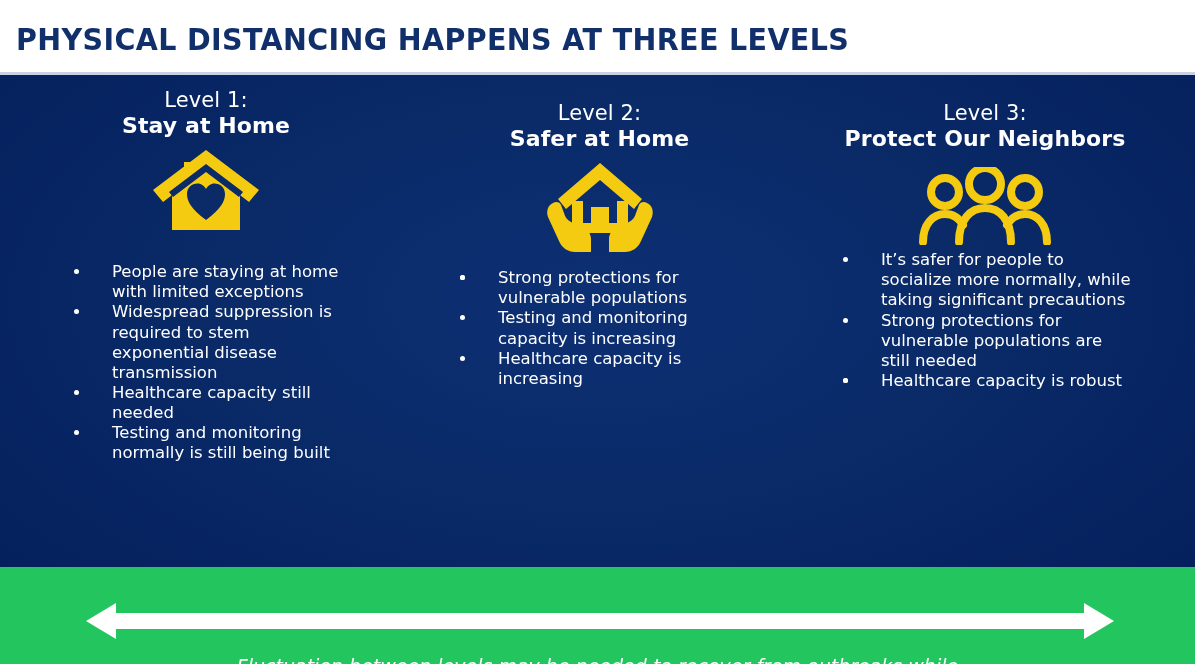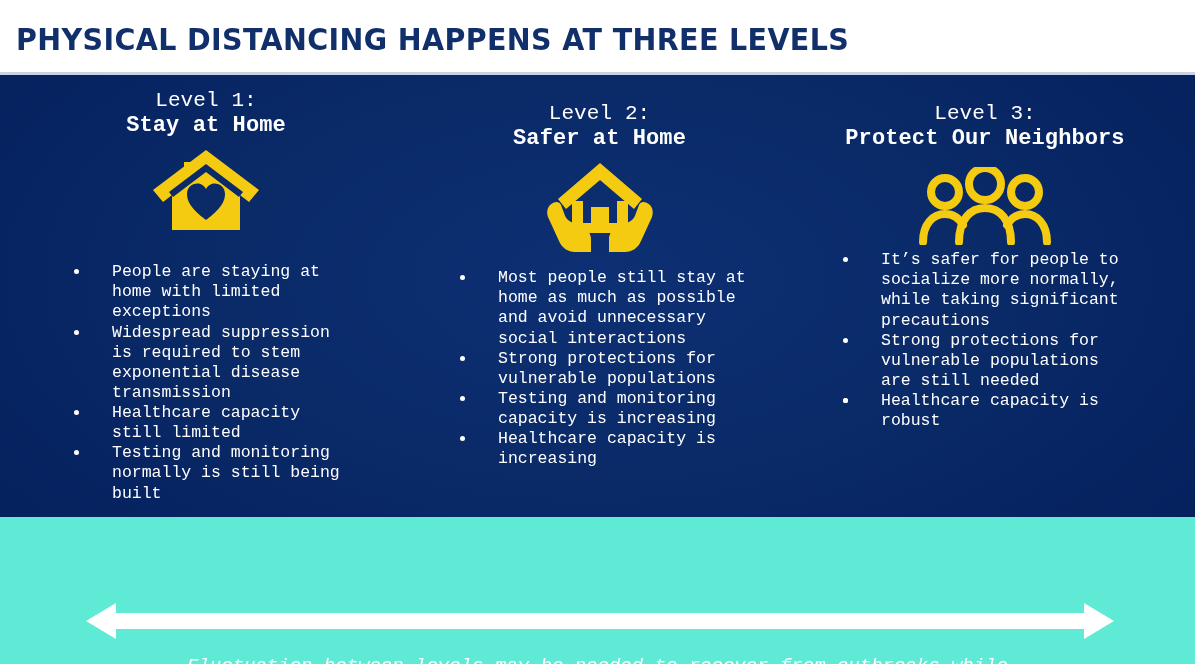--- a/index.html
+++ b/index.html
@@ -10,21 +10,21 @@
   body {
     width: 1195px;
     height: 664px;
     font-family: "DejaVu Sans", sans-serif;
     overflow: hidden;
   }
   .slide {
     position: relative;
     width: 1195px;
     height: 664px;
-    background: #5eead4;
+    background: #22c55e;
     overflow: hidden;
   }
 
   
   .header-band {
     position: absolute;
     left: 0; top: 0;
     width: 1195px;
     height: 72px;
     background: #ffffff;
@@ -48,24 +48,23 @@
     white-space: nowrap;
     transform: scaleX(0.92);
     transform-origin: left center;
   }
 
   
   .body-area {
     position: absolute;
     left: 0; top: 75px;
     width: 1195px;
-    height: 442px;
+    height: 492px;
     background:
       radial-gradient(ellipse 820px 430px at 50% 46%, #0d3074 0%, #0a2a68 45%, #041f5c 100%);
-    font-family: Liberation Mono, monospace;
   }
 
   .col {
     position: absolute;
   }
   .col-heading {
     text-align: center;
     color: #ffffff;
     line-height: 1.12;
     white-space: nowrap;
@@ -159,21 +158,21 @@
 
           <path d="M33 14 L43 14 L43 25 L33 32 Z" fill="#f5cb11"></path>
 
           <path d="M55 2 L108 42 L98 54 L55 21 L12 54 L2 42 Z" fill="#f5cb11"></path>
           <path d="M55 16 L92 44 L88 49 L55 24 L22 49 L18 44 Z" fill="#0a2a68"></path>
         </svg>
       </div>
       <ul class="bullets" style="margin-top:26px; width:280px;">
         <li><span class="dot"></span><span>People are staying at home with limited exceptions</span></li>
         <li><span class="dot"></span><span>Widespread suppression is required to stem exponential disease transmission</span></li>
-        <li><span class="dot"></span><span>Healthcare capacity still limited</span></li>
+        <li><span class="dot"></span><span>Healthcare capacity still needed</span></li>
         <li><span class="dot"></span><span>Testing and monitoring normally is still being built</span></li>
       </ul>
     </div>
 
     <div class="col" style="left:452px; top:27px; width:295px;">
       <div class="col-heading">
         <div class="lvl-line">Level 2:</div>
         <div class="lvl-name">Safer at Home</div>
       </div>
       <div class="icon-wrap" style="margin-top:10px;">
@@ -184,21 +183,21 @@
           <path d="M31 40 L42 40 L42 62 L76 62 L76 40 L87 40 L87 72 L31 72 Z" fill="#f5cb11"></path>
 
           <rect x="50" y="46" width="18" height="18" fill="#f5cb11"></rect>
 
           <path d="M12 42 C7 44 5 50 7 56 L18 80 C21 87 27 91 34 91 L50 91 L50 78 C50 72 46 68 41 66 L30 61 C26 59 24 56 23 52 L20 44 C19 41 15 40 12 42 Z" fill="#f5cb11"></path>
 
           <path d="M106 42 C111 44 113 50 111 56 L100 80 C97 87 91 91 84 91 L68 91 L68 78 C68 72 72 68 77 66 L88 61 C92 59 94 56 95 52 L98 44 C99 41 103 40 106 42 Z" fill="#f5cb11"></path>
         </svg>
       </div>
       <ul class="bullets" style="margin-top:15px; width:295px;">
-        <li><span class="dot"></span><span>Most people still stay at home as much as possible and avoid unnecessary social interactions</span></li>
+        <li><span class="dot"></span></li>
         <li><span class="dot"></span><span>Strong protections for vulnerable populations</span></li>
         <li><span class="dot"></span><span>Testing and monitoring capacity is increasing</span></li>
         <li><span class="dot"></span><span>Healthcare capacity is increasing</span></li>
       </ul>
     </div>
 
     <div class="col" style="left:835px; top:27px; width:300px;">
       <div class="col-heading">
         <div class="lvl-line">Level 3:</div>
         <div class="lvl-name">Protect Our Neighbors</div>

